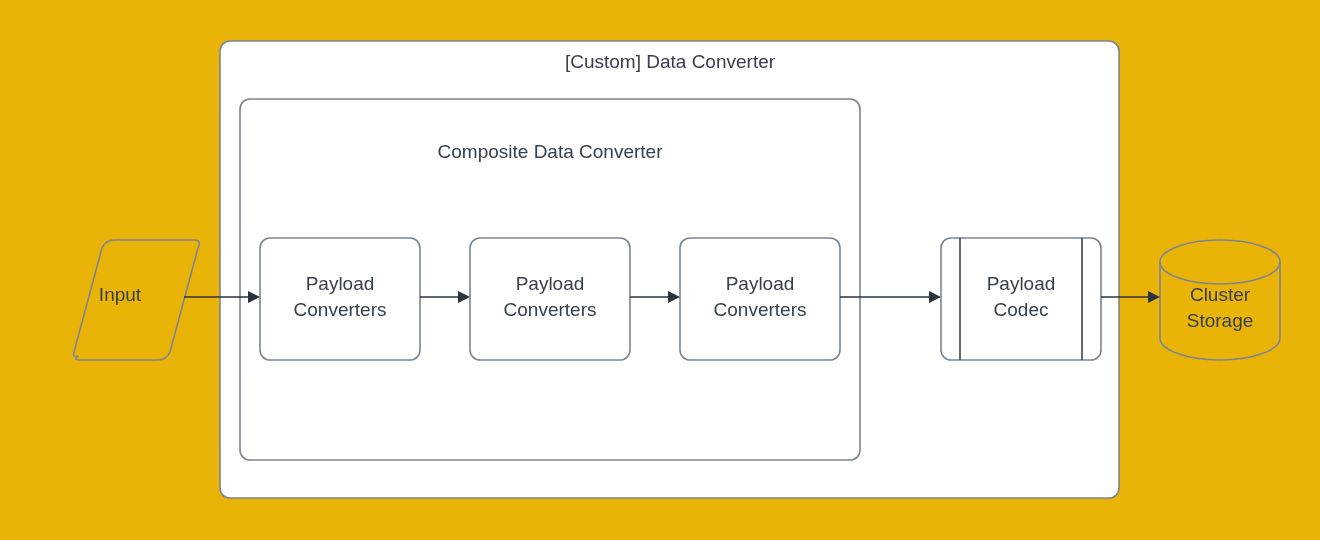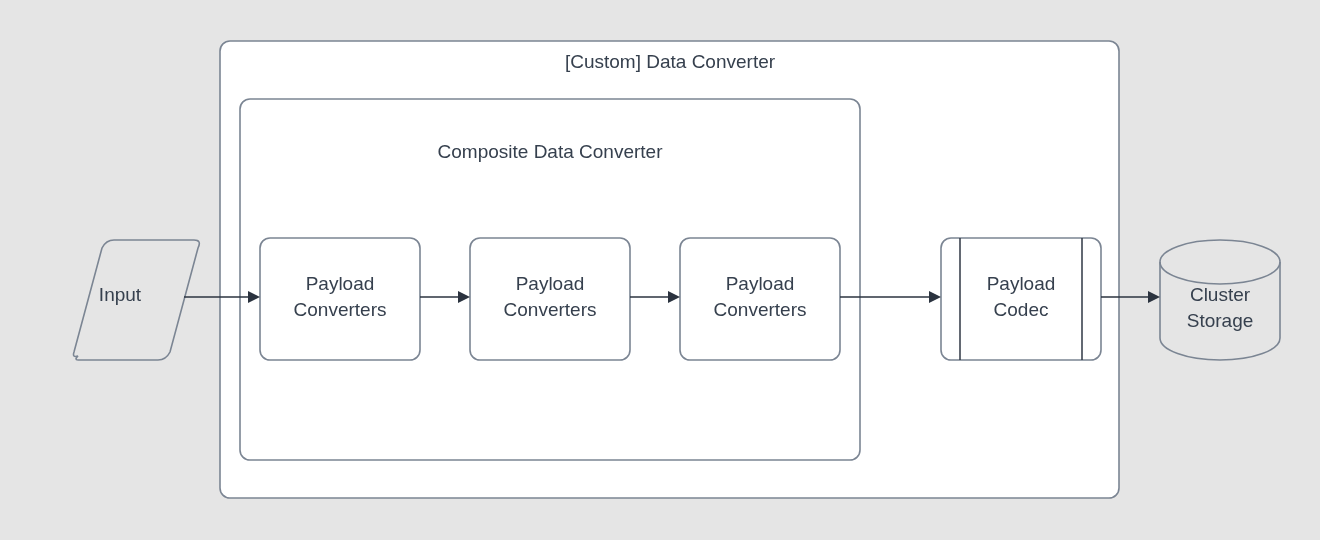--- a/index.html
+++ b/index.html
@@ -8,21 +8,21 @@
     padding: 0;
     background: #ffffff;
   }
   body {
     font-family: "Liberation Sans", sans-serif;
   }
   #diagram-canvas {
     position: relative;
     width: 1320px;
     height: 540px;
-    background: #e5e5e5;
+    background: #eab308;
     overflow: hidden;
   }
   #diagram-svg {
     position: absolute;
     top: 0;
     left: 0;
     width: 1320px;
     height: 540px;
     display: block;
   }

